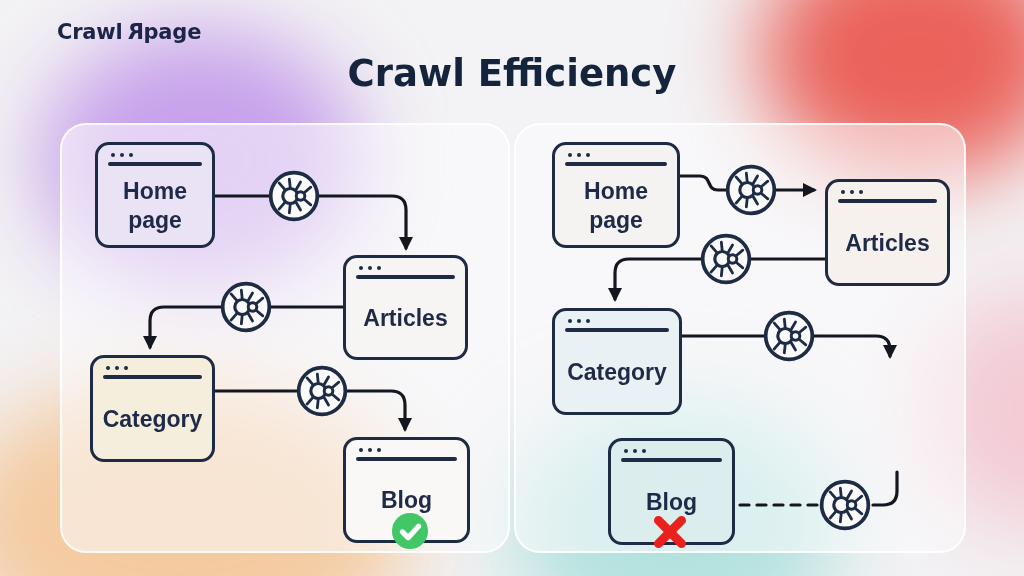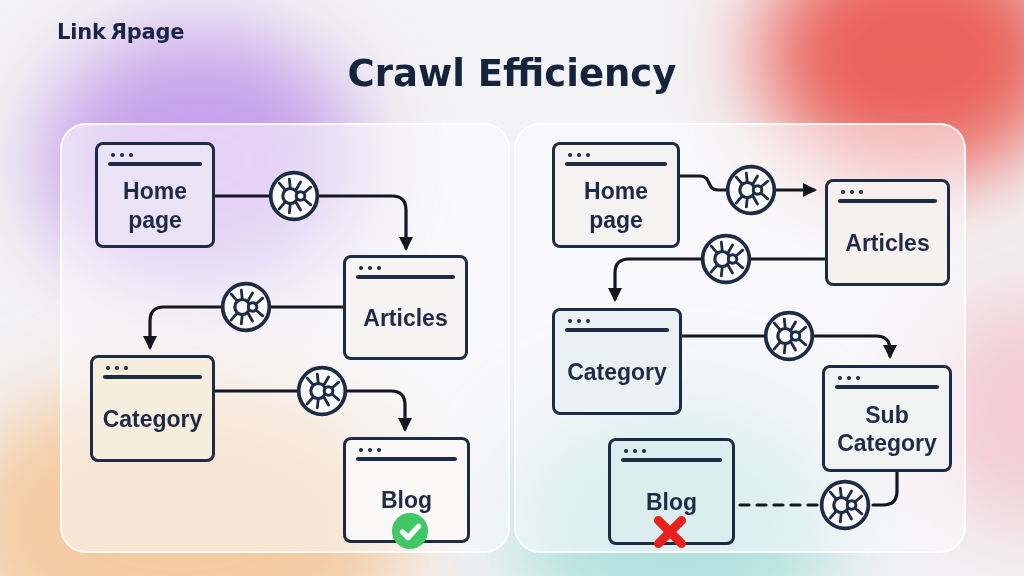--- a/index.html
+++ b/index.html
@@ -22,21 +22,21 @@
         font-family:"DejaVu Sans",sans-serif;font-size:37px;font-weight:bold;color:#14243d;}
 
   
   .panel{position:absolute;top:123px;height:430px;border-radius:26px;
          background:rgba(252,252,253,.55);border:2px solid rgba(255,255,255,.85);
          box-sizing:border-box;}
   .panel-left{left:60px;width:450px;}
   .panel-right{left:514px;width:452px;}
 
   
-  .node{position:absolute;border:3.5px solid #1d2b45;border-radius:8px;
+  .node{position:absolute;border:3.5px solid #1d2b45;border-radius:14px;
         box-sizing:border-box;display:flex;flex-direction:column;}
   .dots{display:flex;gap:5px;margin:8px 0 0 13px;}
   .dot{width:4px;height:4px;border-radius:50%;background:#1d2b45;}
   .titlebar{height:4px;background:#1d2b45;border-radius:3px;margin:5px 10px 0;}
   .node-label{flex:1;display:flex;align-items:center;justify-content:center;
         text-align:center;font-size:23px;font-weight:bold;color:#1e2a47;line-height:1.22;
         padding:0 6px;}
   .node-label span{display:inline-block;}
   .narrow span{max-width:86px;}
 
@@ -58,21 +58,21 @@
 <body>
 
 <div class="canvas">
 
   <div class="blob blob-purple"></div>
   <div class="blob blob-red"></div>
   <div class="blob blob-pink"></div>
   <div class="blob blob-orange"></div>
   <div class="blob blob-teal"></div>
 
-  <div class="logo"><span>Link</span><span class="logo-r">R</span><span>page</span></div>
+  <div class="logo"><span>Crawl</span><span class="logo-r">R</span><span>page</span></div>
   <div class="page-title">Crawl Efficiency</div>
 
   <div class="panel panel-left"></div>
   <div class="panel panel-right"></div>
 
   <svg class="overlay" width="1024" height="576">
     <defs>
       <marker id="arrow" markerUnits="userSpaceOnUse" markerWidth="16" markerHeight="16" refX="11" refY="7" orient="auto">
         <path d="M0,0 L14,7 L0,14 Z" fill="#14171f"></path>
       </marker>
@@ -186,31 +186,20 @@
     <div class="dots">
         <div class="dot"></div>
         <div class="dot"></div>
         <div class="dot"></div>
       </div>
     <div class="titlebar"></div>
     <div class="node-label">
         <span>Category</span>
       </div>
   </div>
-  <div class="node n-r-subcat">
-    <div class="dots">
-        <div class="dot"></div>
-        <div class="dot"></div>
-        <div class="dot"></div>
-      </div>
-    <div class="titlebar"></div>
-    <div class="node-label">
-        <span>Sub Category</span>
-      </div>
-  </div>
   <div class="node n-r-blog">
     <div class="dots">
         <div class="dot"></div>
         <div class="dot"></div>
         <div class="dot"></div>
       </div>
     <div class="titlebar"></div>
     <div class="node-label">
         <span>Blog</span>
       </div>

